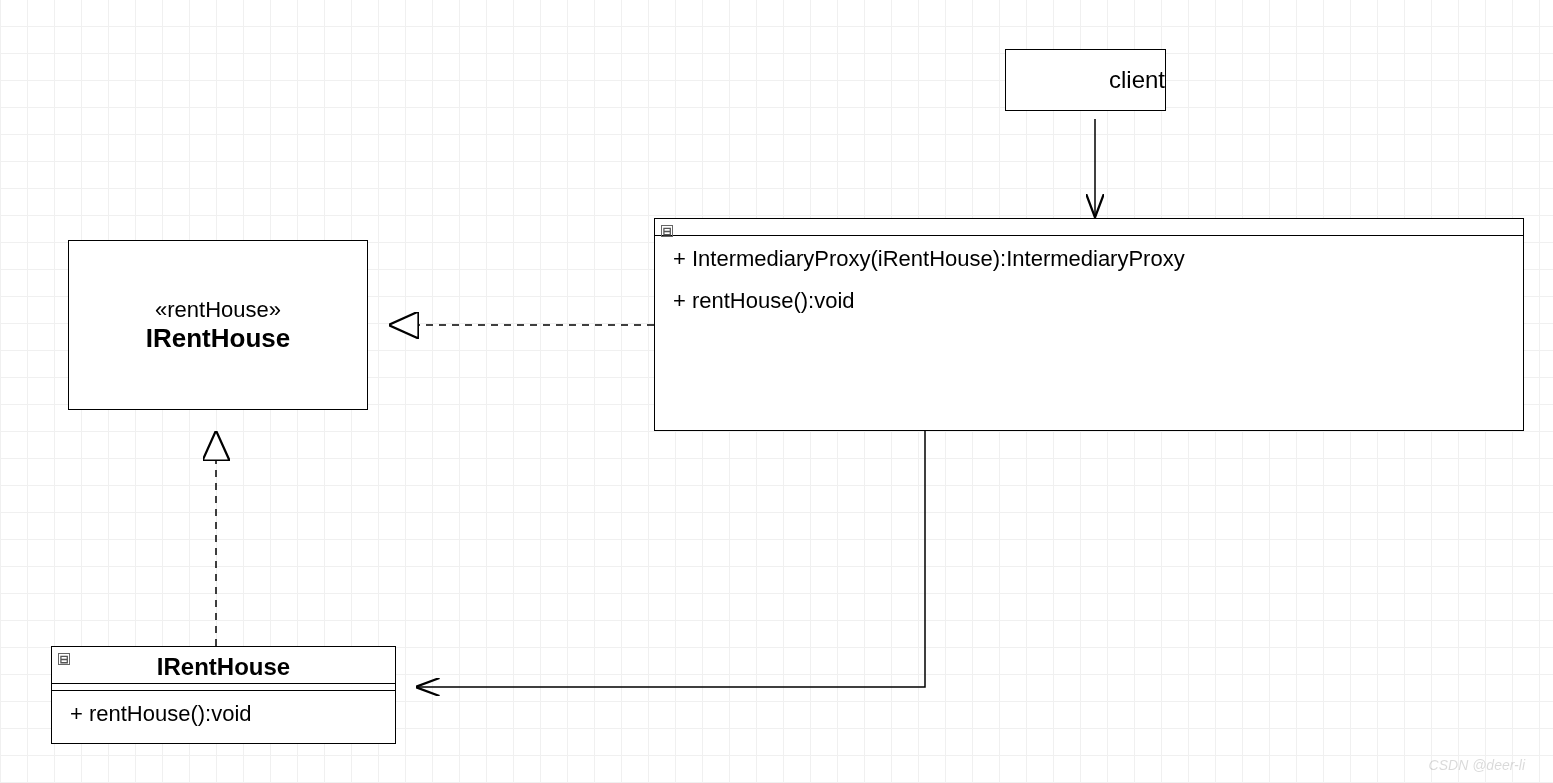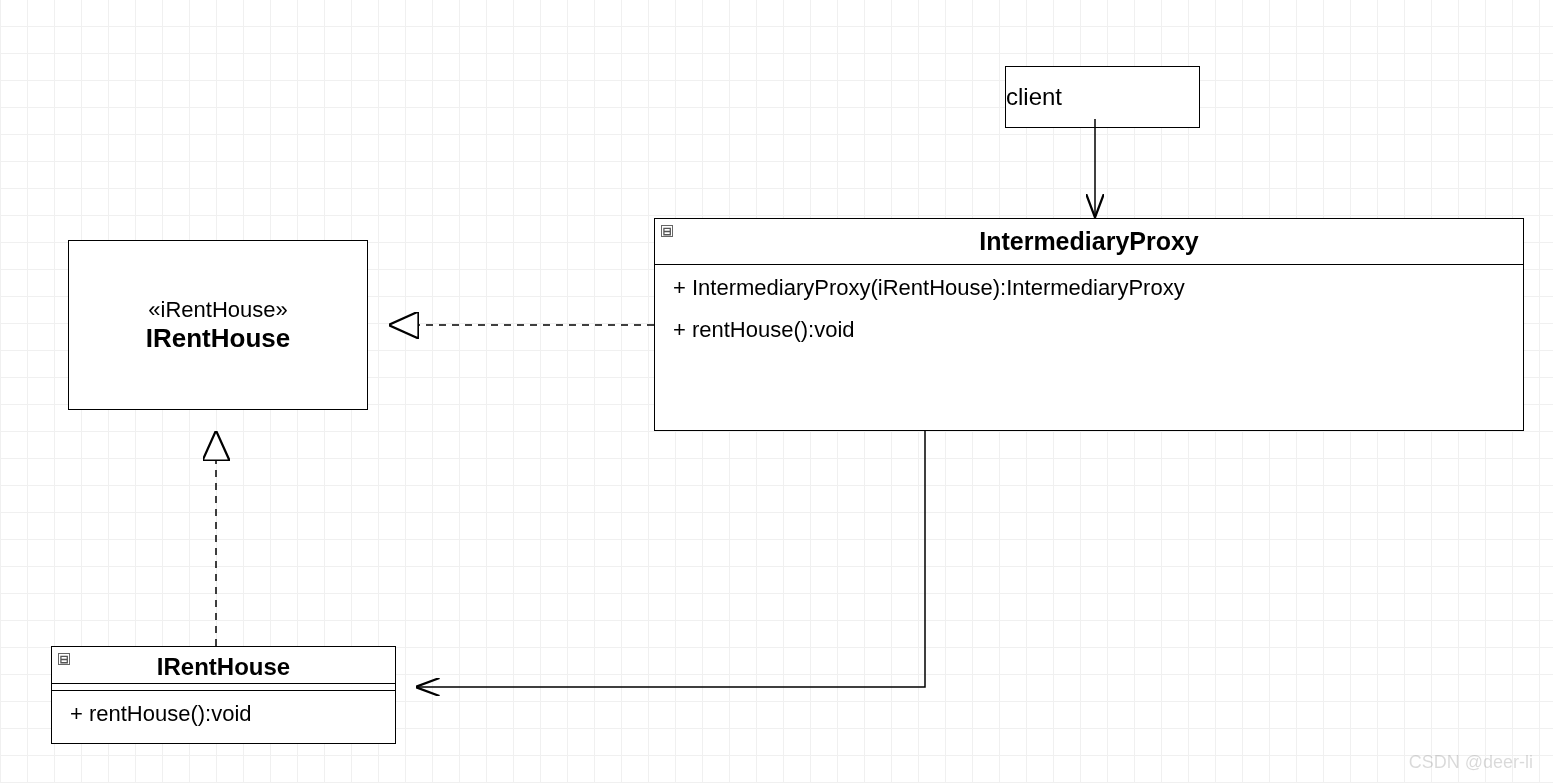--- a/index.html
+++ b/index.html
@@ -12,23 +12,23 @@
       background-image:
         repeating-linear-gradient(0deg, #f0f0f0 0, #f0f0f0 1px, transparent 1px, transparent 27px),
         repeating-linear-gradient(90deg, #f0f0f0 0, #f0f0f0 1px, transparent 1px, transparent 27px);
     }
     .uml-box {
       position: absolute;
       background: #fff;
       border: 1.5px solid #000;
     }
     .client {
-      left: 1005px; top: 66px;
-      width: 195px; height: 62px;
-      display: flex; align-items: center; justify-content: flex-start;
+      left: 1005px; top: 49px;
+      width: 161px; height: 62px;
+      display: flex; align-items: center; justify-content: flex-end;
       font-size: 24px;
     }
     .interface {
       left: 68px; top: 240px;
       width: 300px; height: 170px;
       display: flex; flex-direction: column;
       align-items: center; justify-content: center;
       font-size: 24px;
     }
     .interface .stereo { font-size: 22px; }
@@ -72,46 +72,46 @@
       border-bottom: 1.5px solid #000;
       position: relative;
     }
     .renthouse .thin-sep {
       border-bottom: 1px solid #000;
       margin-top: 2px;
     }
     .renthouse .op { padding: 10px 18px; }
     .watermark {
       position: absolute;
-      right: 20px; bottom: 10px;
+      right: 28px; bottom: 10px;
       color: rgba(0,0,0,0.15);
-      font-size: 18px;
+      font-size: 14px;
+      font-style: italic;
     }
     svg.overlay {
       position: absolute; top: 0; left: 0;
       width: 1553px; height: 783px;
       pointer-events: none;
     }
   </style>
 </head>
 <body>
 
 <div class="uml-box client">
   <span>client</span>
 </div>
 
 <div class="uml-box interface">
-  <span class="stereo">«iRentHouse»</span>
+  <span class="stereo">«rentHouse»</span>
   <span class="iname">IRentHouse</span>
 </div>
 
 <div class="uml-box proxy">
   <div class="title">
     <span class="collapse">⊟</span>
-    <span>IntermediaryProxy</span>
   </div>
   <div class="op">+ IntermediaryProxy(iRentHouse):IntermediaryProxy</div>
   <div class="op">+ rentHouse():void</div>
 </div>
 
 <div class="uml-box renthouse">
   <div class="title">
     <span class="collapse">⊟</span>
     <span>IRentHouse</span>
     <div class="thin-sep"></div>

